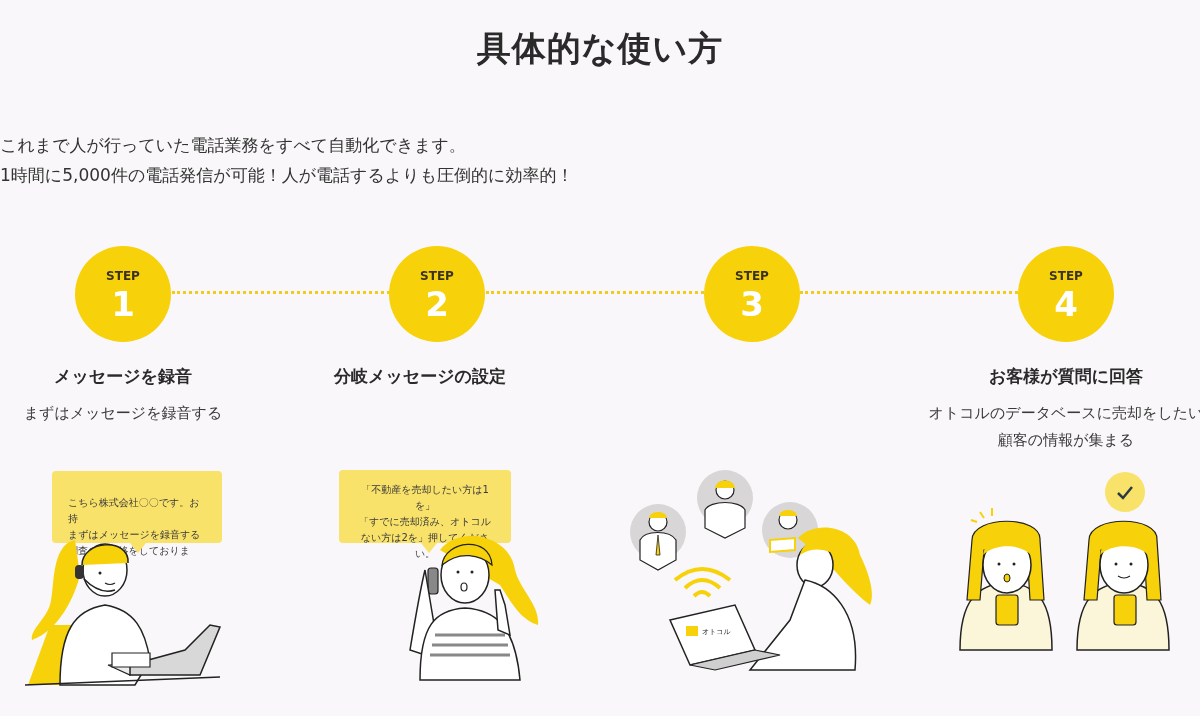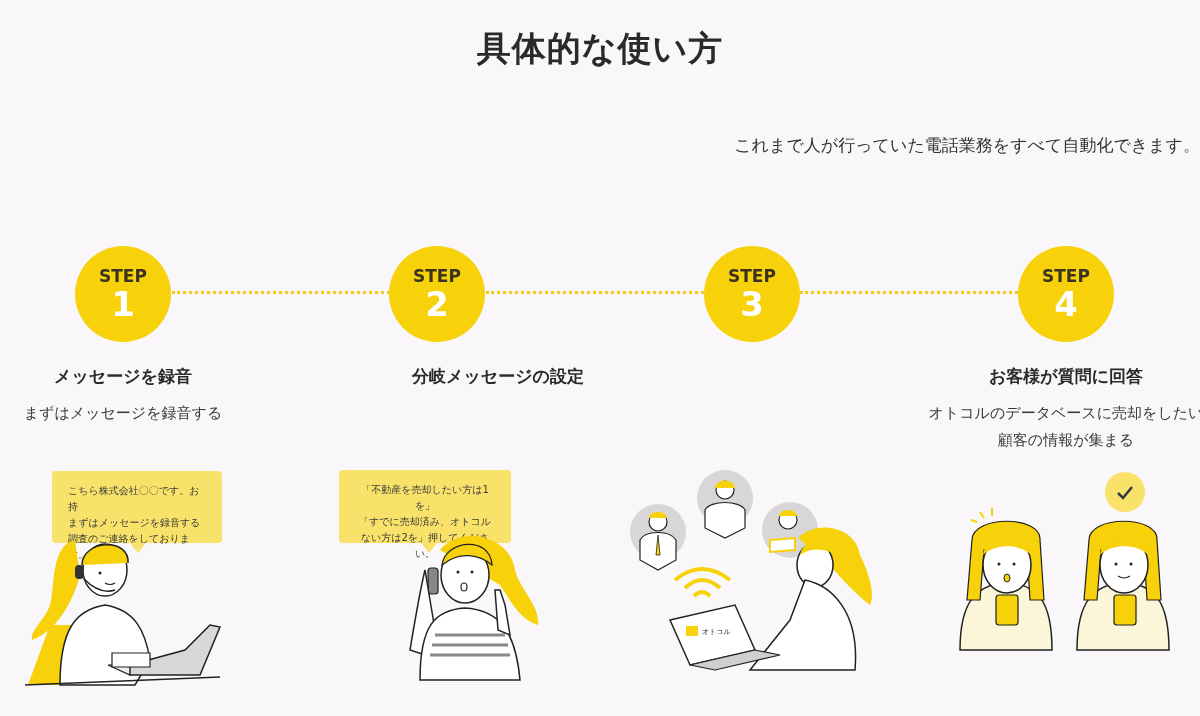--- a/index.html
+++ b/index.html
@@ -10,32 +10,32 @@
     color: #2b2b2b;
     position: relative;
   }
   .title {
     position: absolute; left: 0; width: 1200px; top: 26px;
     text-align: center; font-size: 34px; font-weight: bold; letter-spacing: 1px;
     color: #2a2a2a;
   }
   .lead {
     position: absolute; left: 0; width: 1200px; top: 130px;
-    text-align: right; font-size: 17px; line-height: 30px; color: #333;
+    text-align: left; font-size: 17px; line-height: 30px; color: #333;
   }
   .connector {
     position: absolute; top: 291px; height: 0;
     border-top: 3px dotted #f2cc1a;
   }
   .circle {
     position: absolute; width: 96px; height: 96px; border-radius: 50%;
     background: #f7d10a;
     display: flex; flex-direction: column; align-items: center; justify-content: center;
   }
-  .circle .step { font-size: 17px; font-weight: bold; color: #3a3320; line-height: 18px; margin-top: 2px; }
+  .circle .step { font-size: 12px; font-weight: bold; color: #3a3320; line-height: 18px; margin-top: 2px; }
   .circle .num { font-size: 34px; font-weight: bold; color: #ffffff; line-height: 38px; }
   .col {
     position: absolute; top: 362px; width: 300px; text-align: center;
   }
   .col h3 { font-size: 17px; font-weight: bold; color: #2a2a2a; line-height: 28px; }
   .col p { margin-top: 10px; font-size: 15px; line-height: 27px; color: #3a3a3a; }
   .bubble {
     position: absolute; background: #f8e26a; border-radius: 4px;
     font-size: 10px; line-height: 16px; color: #3a3a3a; padding: 12px 14px;
   }
@@ -49,20 +49,21 @@
   .b2 { text-align: center; }
   svg.illus { position: absolute; overflow: visible; }
 </style>
 </head>
 <body>
 
 <h1 class="title">具体的な使い方</h1>
 
 <div class="lead">
   <div>これまで人が行っていた電話業務をすべて自動化できます。</div>
+  <div>1時間に5,000件の電話発信が可能！人が電話するよりも圧倒的に効率的！</div>
 </div>
 
 <div class="connector" style="left:172px; width:218px;"></div>
 <div class="connector" style="left:486px; width:218px;"></div>
 <div class="connector" style="left:800px; width:218px;"></div>
 
 <div class="circle" style="left:75px; top:246px;">
   <span class="step">STEP</span>
   <span class="num">1</span>
 </div>
@@ -76,31 +77,31 @@
 </div>
 <div class="circle" style="left:1018px; top:246px;">
   <span class="step">STEP</span>
   <span class="num">4</span>
 </div>
 
 <div class="col" style="left:-27px;">
   <h3>メッセージを録音</h3>
   <p>まずはメッセージを録音する</p>
 </div>
-<div class="col" style="left:302px; padding:0 18px;text-align:right;">
+<div class="col" style="left:270px; padding:0 18px;">
   <h3>分岐メッセージの設定</h3>
 </div>
 <div class="col" style="left:602px; padding:0 5px;">
 </div>
 <div class="col" style="left:916px; padding:0 8px;">
   <h3>お客様が質問に回答</h3>
   <p>オトコルのデータベースに売却をしたい顧客の情報が集まる</p>
 </div>
 
-<div class="bubble b1" style="left:52px; top:471px; width:170px; height:72px; padding:12px 16px;">
+<div class="bubble b1" style="left:52px; top:471px; width:170px; height:72px; padding:24px 16px;">
   <div>こちら株式会社〇〇です。お持</div>
   <div>まずはメッセージを録音する</div>
   <div>調査のご連絡をしております。</div>
 </div>
 <div class="bubble b2" style="left:339px; top:470px; width:172px; height:73px;">
   <div>「不動産を売却したい方は1を」</div>
   <div>「すでに売却済み、オトコル</div>
   <div>ない方は2を」押してください。</div>
 </div>
 

